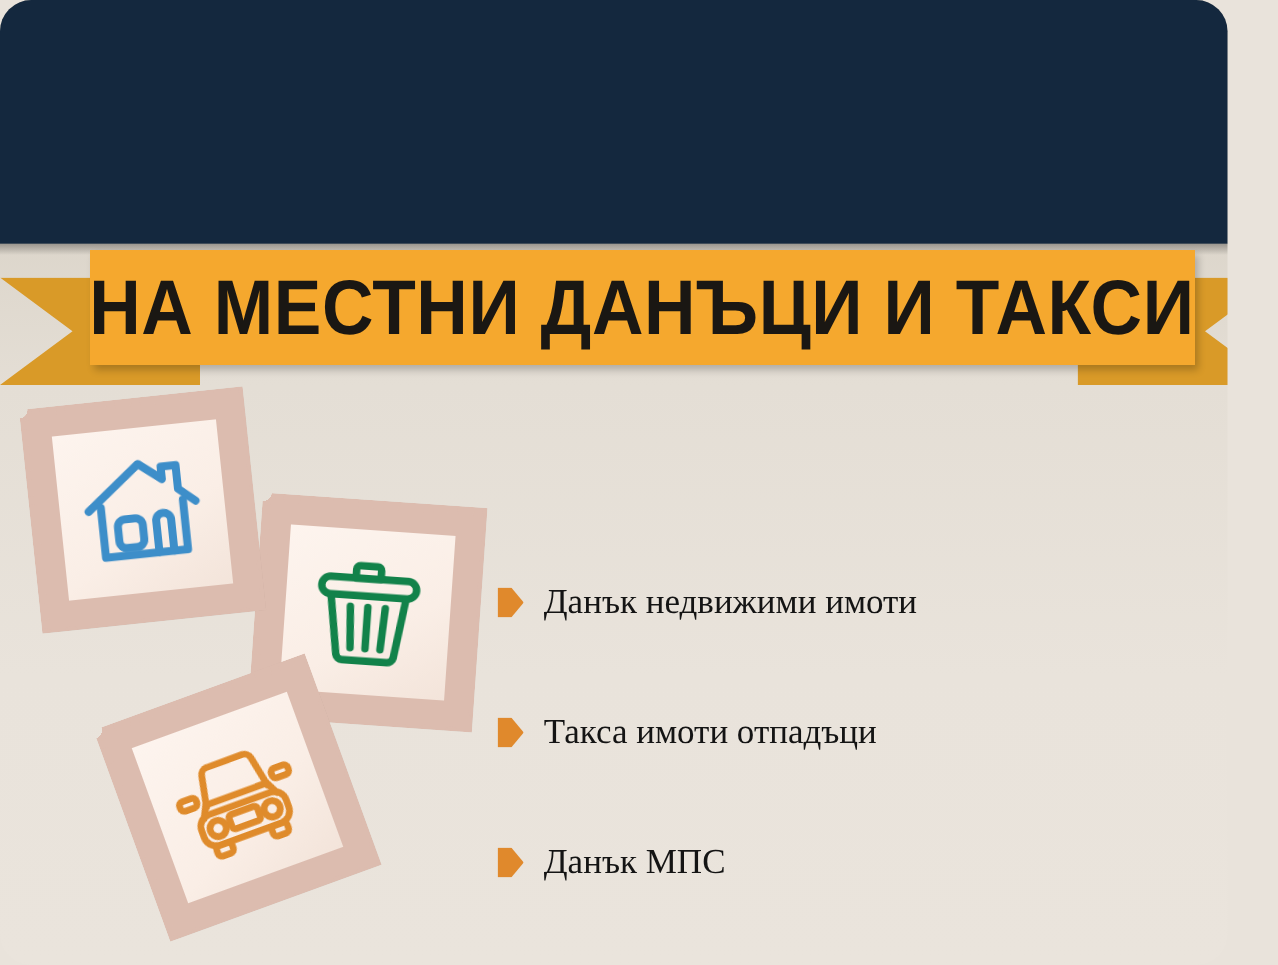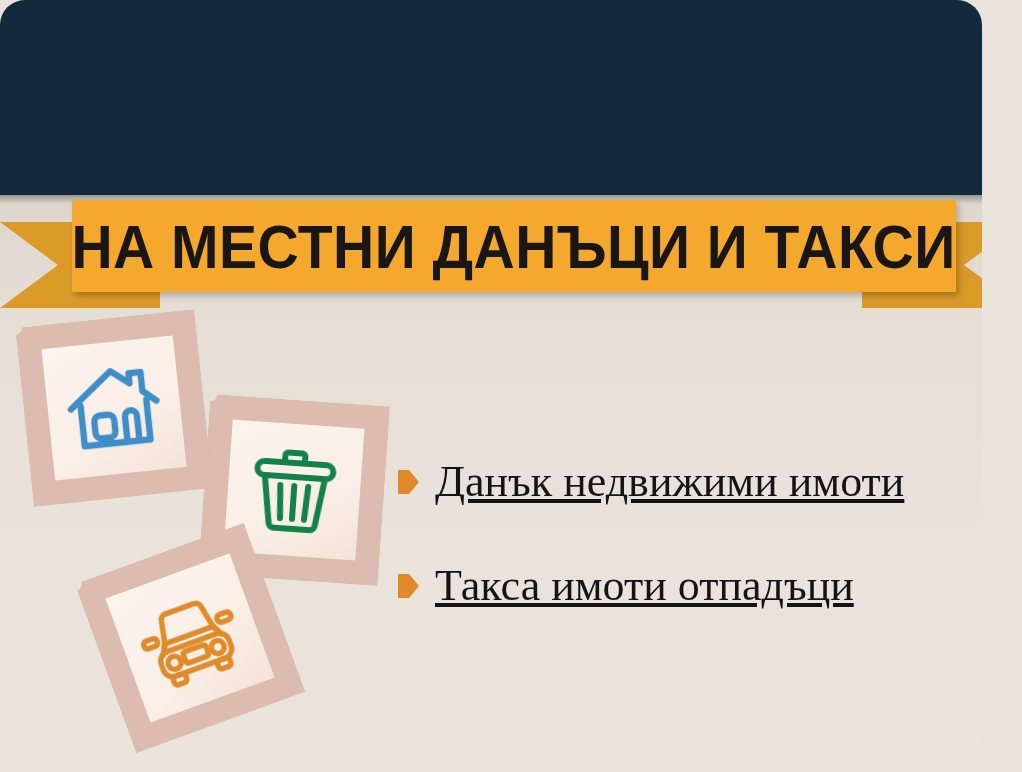--- a/index.html
+++ b/index.html
@@ -183,25 +183,24 @@
   .bullet {
     width: 21px;
     height: 24px;
     flex: 0 0 auto;
     background: #e0892c;
     clip-path: polygon(0 0, 11px 0, 21px 12px, 11px 24px, 0 24px);
     margin-right: 16px;
   }
   .list-label {
     font-family: "Liberation Serif", "DejaVu Serif", serif;
-    font-size: 44px;
+    font-size: 28px;
     color: #141414;
     line-height: 1;
     white-space: nowrap;
-    text-decoration: underline;
   }
 </style>
 </head>
 <body>
 
 <div id="poster">
 
   <div class="header"></div>
 
   <div class="logo-wrap">
@@ -309,15 +308,19 @@
 
   <div class="list">
     <div class="list-item">
       <span class="bullet"></span>
       <span class="list-label">Данък недвижими имоти</span>
     </div>
     <div class="list-item">
       <span class="bullet"></span>
       <span class="list-label">Такса имоти отпадъци</span>
     </div>
+    <div class="list-item">
+      <span class="bullet"></span>
+      <span class="list-label">Данък МПС</span>
+    </div>
   </div>
 
 </div>
 
 </body></html>

